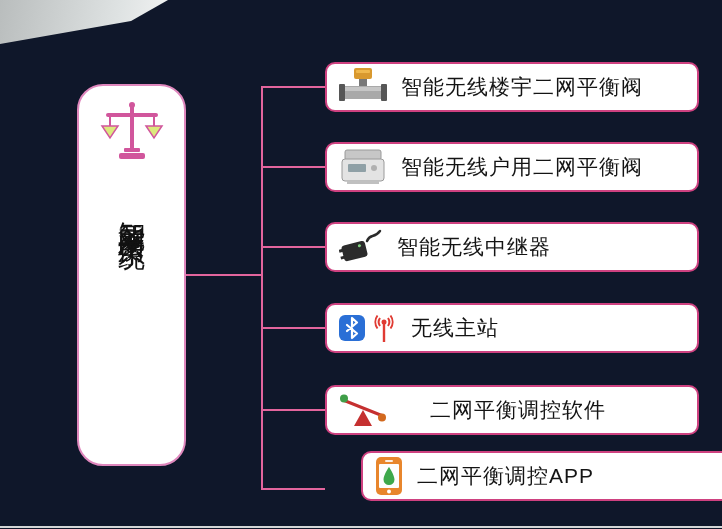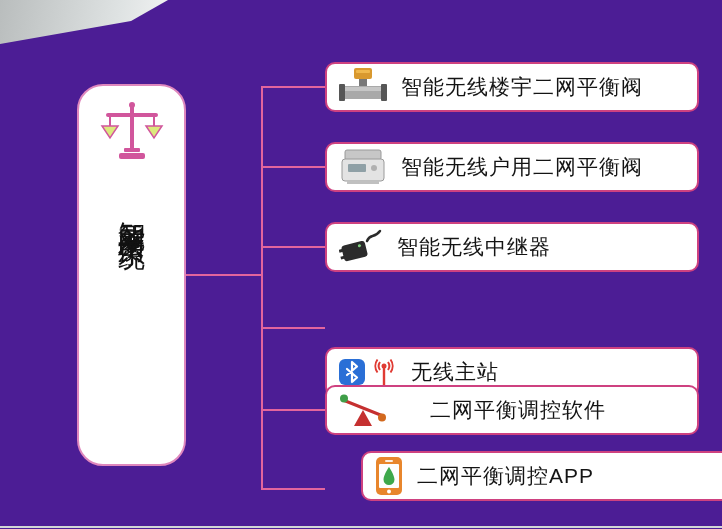--- a/index.html
+++ b/index.html
@@ -4,21 +4,21 @@
 <style>
   html, body { margin:0; padding:0; }
   body {
     font-family: "Liberation Sans", sans-serif;
     background: #ffffff;
   }
   .stage {
     position: relative;
     width: 722px;
     height: 529px;
-    background: #4c1d95;
+    background: #0f172a;
     overflow: hidden;
   }
   
   .corner-artifact {
     position: absolute;
     left: 0; top: 0;
     width: 168px; height: 44px;
     background: linear-gradient(100deg, #b9bdbd 0%, #dfe3e3 70%, #f2f3f3 100%);
     clip-path: polygon(0 0, 100% 0, 78% 48%, 0 100%);
   }
@@ -85,21 +85,21 @@
   }
   .branch-label {
     font-size: 21px;
     color: #141414;
     letter-spacing: 1px;
     white-space: nowrap;
   }
   .b1 { top: 62px; }
   .b2 { top: 142px; }
   .b3 { top: 222px; }
-  .b4 { top: 303px; margin-top: 44px; }
+  .b4 { top: 303px; }
   .b5 { top: 385px; gap: 43px; }
   .b6 { top: 451px; margin-left: 36px; }
 </style>
 </head>
 <body>
 
 <div class="stage">
 
   <div class="corner-artifact"></div>
   <div class="bottom-rule"></div>

